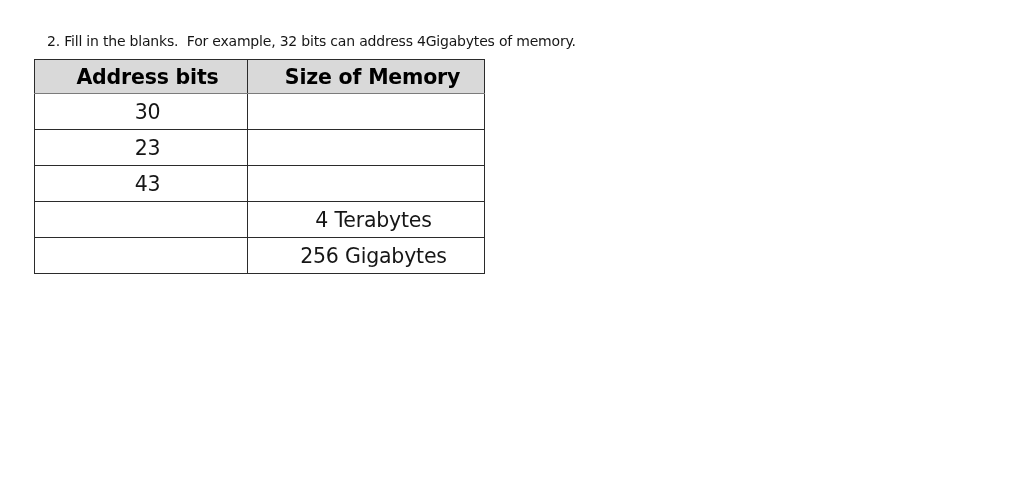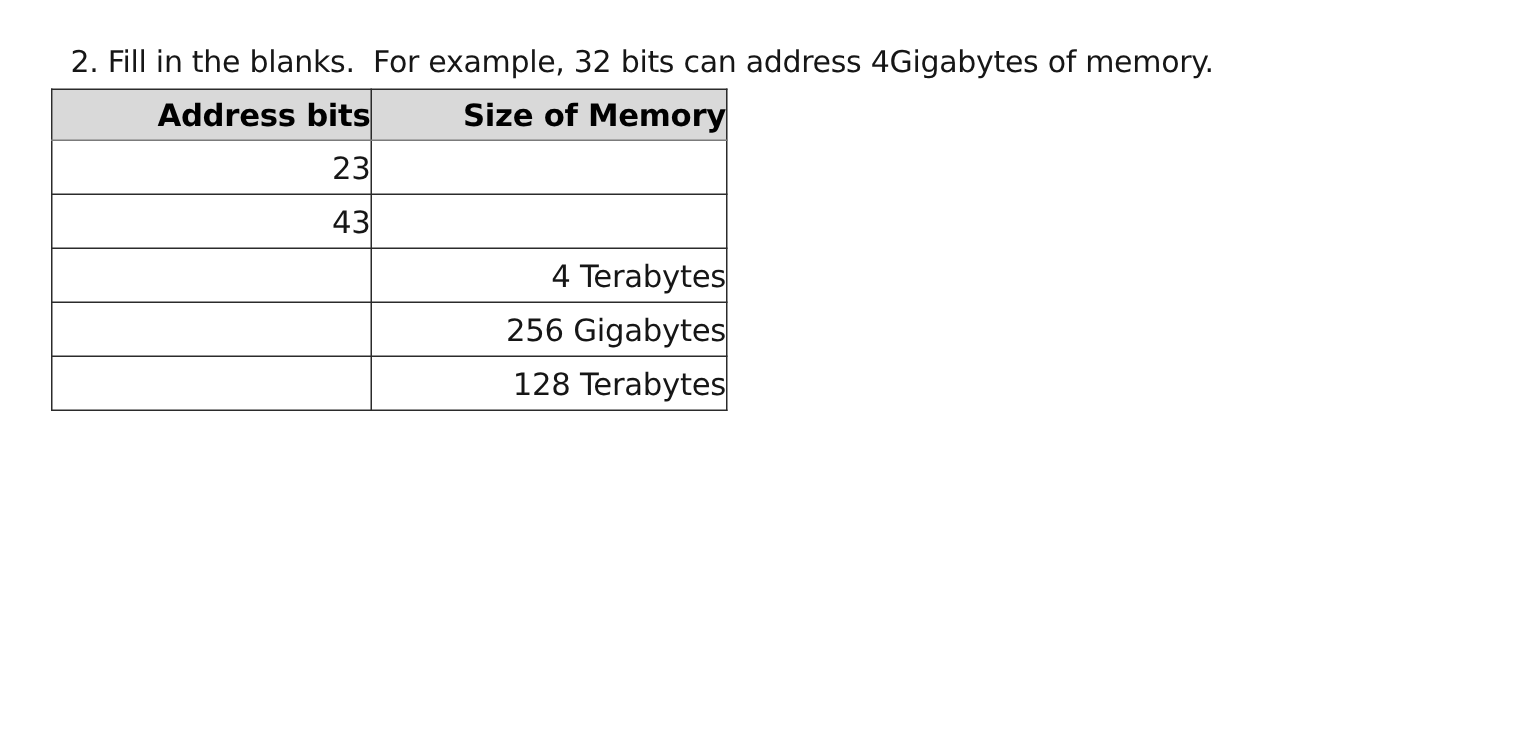--- a/index.html
+++ b/index.html
@@ -17,21 +17,21 @@
   }
   .page {
     position: relative;
     width: 1024px;
     height: 490px;
   }
   .question-line {
     position: absolute;
     left: 47px;
     top: 28px;
-    font-size: 20px;
+    font-size: 14px;
     line-height: 26px;
     letter-spacing: -0.2px;
     color: #161616;
     white-space: pre;
   }
   .memory-table {
     position: absolute;
     left: 34px;
     top: 59px;
     width: 450px;
@@ -44,21 +44,21 @@
   .memory-table th,
   .memory-table td {
     border: 1px solid #2b2b2b;
     height: 36px;
     padding: 0 0 0 13px;
     vertical-align: middle;
     font-size: 20.5px;
     line-height: 24px;
     letter-spacing: -0.2px;
     color: #161616;
-    text-align: right;
+    text-align: center;
     box-sizing: border-box;
     white-space: nowrap;
   }
   .memory-table th {
     background: #d9d9d9;
     font-weight: bold;
     color: #000000;
     height: 34px;
     border-bottom: 1px solid #7b7b7b;
   }
@@ -83,35 +83,35 @@
       <col class="col-size">
     </colgroup>
     <thead>
       <tr>
         <th>Address bits</th>
         <th>Size of Memory</th>
       </tr>
     </thead>
     <tbody>
       <tr>
+        <td class="bits-cell">30</td>
+        <td class="size-cell empty-cell"></td>
+      </tr>
+      <tr>
         <td class="bits-cell">23</td>
         <td class="size-cell empty-cell"></td>
       </tr>
       <tr>
         <td class="bits-cell">43</td>
         <td class="size-cell empty-cell"></td>
       </tr>
       <tr>
         <td class="bits-cell empty-cell"></td>
         <td class="size-cell">4 Terabytes</td>
       </tr>
       <tr>
         <td class="bits-cell empty-cell"></td>
         <td class="size-cell">256 Gigabytes</td>
       </tr>
-      <tr>
-        <td class="bits-cell empty-cell"></td>
-        <td class="size-cell">128 Terabytes</td>
-      </tr>
     </tbody>
   </table>
 
 </div>
 
 </body></html>

